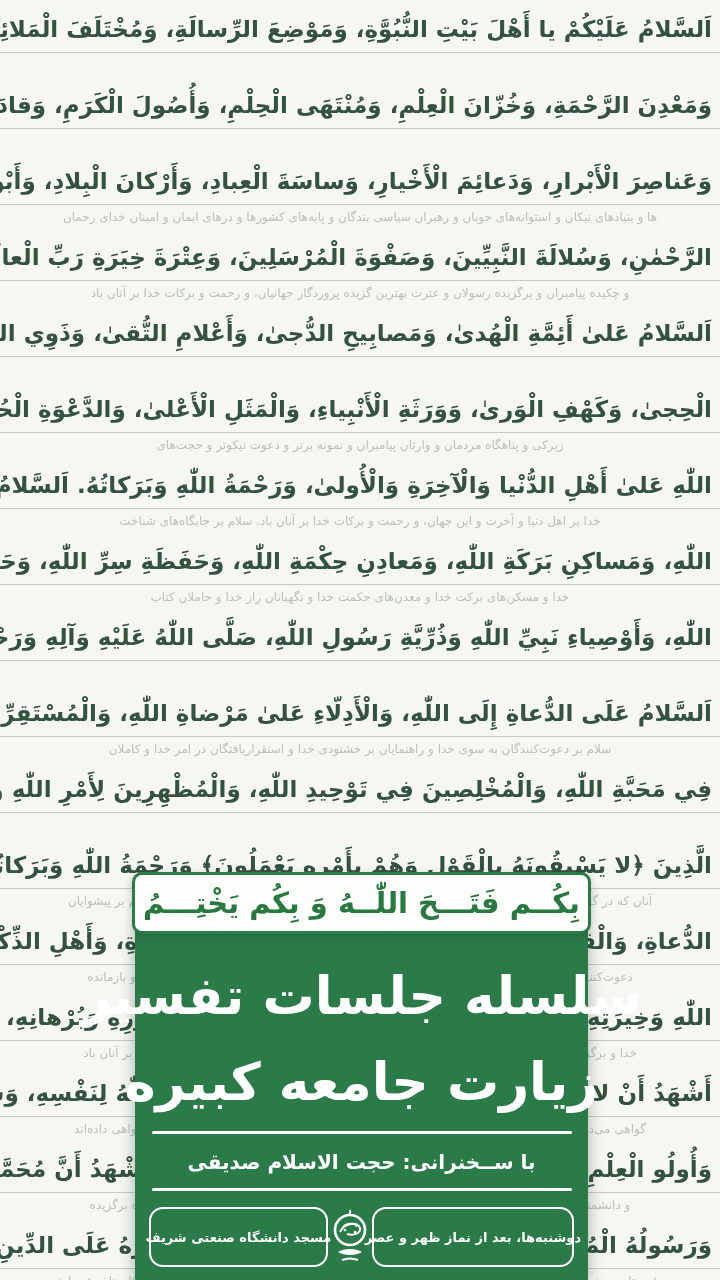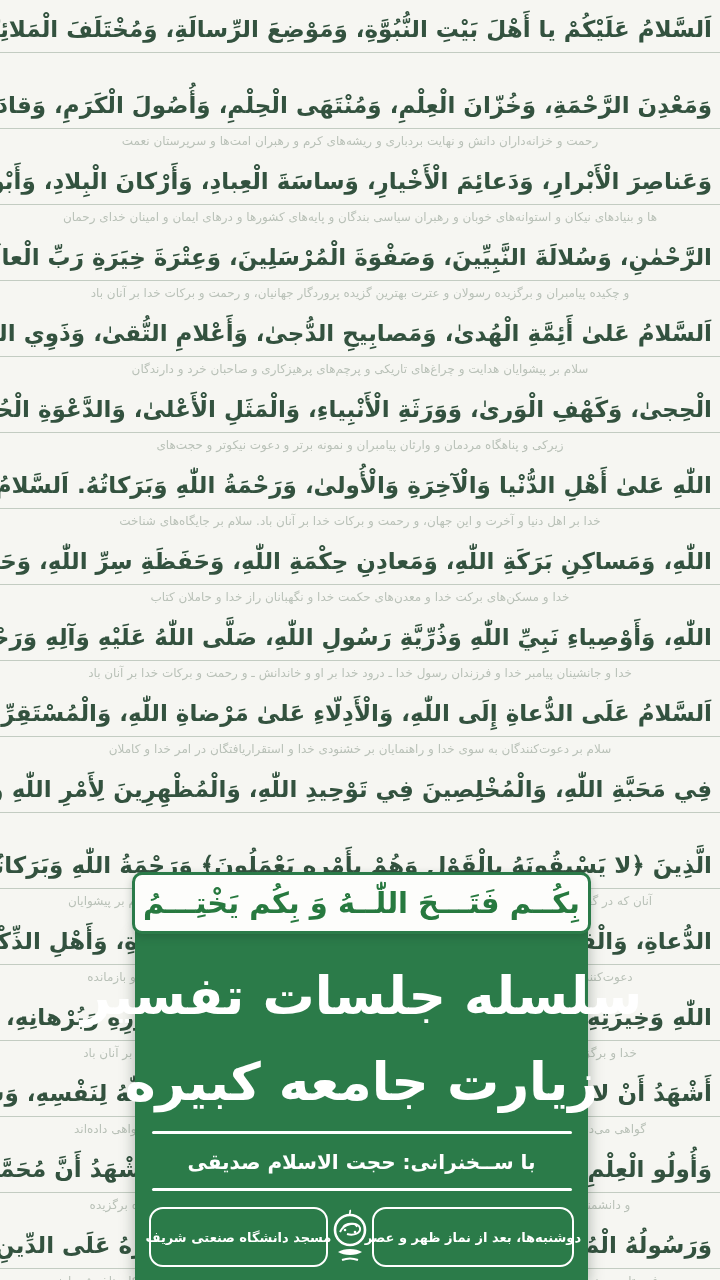--- a/index.html
+++ b/index.html
@@ -106,56 +106,53 @@
 
 <div class="poster">
 
   <div class="bg-lines">
   <div class="bg-row">
     <span class="ar-line">اَلسَّلامُ عَلَيْكُمْ يا أَهْلَ بَيْتِ النُّبُوَّةِ، وَمَوْضِعَ الرِّسالَةِ، وَمُخْتَلَفَ الْمَلائِكَةِ، وَمَهْبِطَ الْوَحْيِ،</span>
   </div>
 
   <div class="bg-row">
     <span class="ar-line">وَمَعْدِنَ الرَّحْمَةِ، وَخُزّانَ الْعِلْمِ، وَمُنْتَهَى الْحِلْمِ، وَأُصُولَ الْكَرَمِ، وَقادَةَ الْأُمَمِ، وَأَوْلِياءَ النِّعَمِ،</span>
-    <span class="fa-line">رحمت و خزانه‌داران دانش و نهایت بردباری و ریشه‌های کرم و رهبران امت‌ها و سرپرستان نعمت</span>
   </div>
 
   <div class="bg-row">
     <span class="ar-line">وَعَناصِرَ الْأَبْرارِ، وَدَعائِمَ الْأَخْيارِ، وَساسَةَ الْعِبادِ، وَأَرْكانَ الْبِلادِ، وَأَبْوابَ الْإِيمانِ، وَأُمَناءَ</span>
     <span class="fa-line">ها و بنیادهای نیکان و استوانه‌های خوبان و رهبران سیاسی بندگان و پایه‌های کشورها و درهای ایمان و امینان خدای رحمان</span>
   </div>
 
   <div class="bg-row">
     <span class="ar-line">الرَّحْمٰنِ، وَسُلالَةَ النَّبِيِّينَ، وَصَفْوَةَ الْمُرْسَلِينَ، وَعِتْرَةَ خِيَرَةِ رَبِّ الْعالَمِينَ، وَرَحْمَةُ اللّٰهِ وَبَرَكاتُهُ؛</span>
     <span class="fa-line">و چکیده پیامبران و برگزیده رسولان و عترت بهترین گزیده پروردگار جهانیان، و رحمت و برکات خدا بر آنان باد</span>
   </div>
 
   <div class="bg-row">
     <span class="ar-line">اَلسَّلامُ عَلىٰ أَئِمَّةِ الْهُدىٰ، وَمَصابِيحِ الدُّجىٰ، وَأَعْلامِ التُّقىٰ، وَذَوِي النُّهىٰ وَأُولِي</span>
-    <span class="fa-line">سلام بر پیشوایان هدایت و چراغ‌های تاریکی و پرچم‌های پرهیزکاری و صاحبان خرد و دارندگان</span>
   </div>
 
   <div class="bg-row">
     <span class="ar-line">الْحِجىٰ، وَكَهْفِ الْوَرىٰ، وَوَرَثَةِ الْأَنْبِياءِ، وَالْمَثَلِ الْأَعْلىٰ، وَالدَّعْوَةِ الْحُسْنىٰ، وَحُجَجِ</span>
     <span class="fa-line">زیرکی و پناهگاه مردمان و وارثان پیامبران و نمونه برتر و دعوت نیکوتر و حجت‌های</span>
   </div>
 
   <div class="bg-row">
     <span class="ar-line">اللّٰهِ عَلىٰ أَهْلِ الدُّنْيا وَالْآخِرَةِ وَالْأُولىٰ، وَرَحْمَةُ اللّٰهِ وَبَرَكاتُهُ. اَلسَّلامُ عَلىٰ مَحالِّ مَعْرِفَةِ</span>
     <span class="fa-line">خدا بر اهل دنیا و آخرت و این جهان، و رحمت و برکات خدا بر آنان باد. سلام بر جایگاه‌های شناخت</span>
   </div>
 
   <div class="bg-row">
     <span class="ar-line">اللّٰهِ، وَمَساكِنِ بَرَكَةِ اللّٰهِ، وَمَعادِنِ حِكْمَةِ اللّٰهِ، وَحَفَظَةِ سِرِّ اللّٰهِ، وَحَمَلَةِ كِتابِ</span>
     <span class="fa-line">خدا و مسکن‌های برکت خدا و معدن‌های حکمت خدا و نگهبانان راز خدا و حاملان کتاب</span>
   </div>
 
   <div class="bg-row">
     <span class="ar-line">اللّٰهِ، وَأَوْصِياءِ نَبِيِّ اللّٰهِ وَذُرِّيَّةِ رَسُولِ اللّٰهِ، صَلَّى اللّٰهُ عَلَيْهِ وَآلِهِ وَرَحْمَةُ اللّٰهِ وَبَرَكاتُهُ؛</span>
-    <span class="fa-line">خدا و جانشینان پیامبر خدا و فرزندان رسول خدا ـ درود خدا بر او و خاندانش ـ و رحمت و برکات خدا بر آنان باد</span>
   </div>
 
   <div class="bg-row">
     <span class="ar-line">اَلسَّلامُ عَلَى الدُّعاةِ إِلَى اللّٰهِ، وَالْأَدِلّاءِ عَلىٰ مَرْضاةِ اللّٰهِ، وَالْمُسْتَقِرِّينَ فِي أَمْرِ اللّٰهِ، وَالتّامِّينَ</span>
     <span class="fa-line">سلام بر دعوت‌کنندگان به سوی خدا و راهنمایان بر خشنودی خدا و استقراریافتگان در امر خدا و کاملان</span>
   </div>
 
   <div class="bg-row">
     <span class="ar-line">فِي مَحَبَّةِ اللّٰهِ، وَالْمُخْلِصِينَ فِي تَوْحِيدِ اللّٰهِ، وَالْمُظْهِرِينَ لِأَمْرِ اللّٰهِ وَنَهْيِهِ، وَعِبادِهِ الْمُكْرَمِينَ</span>
   </div>

